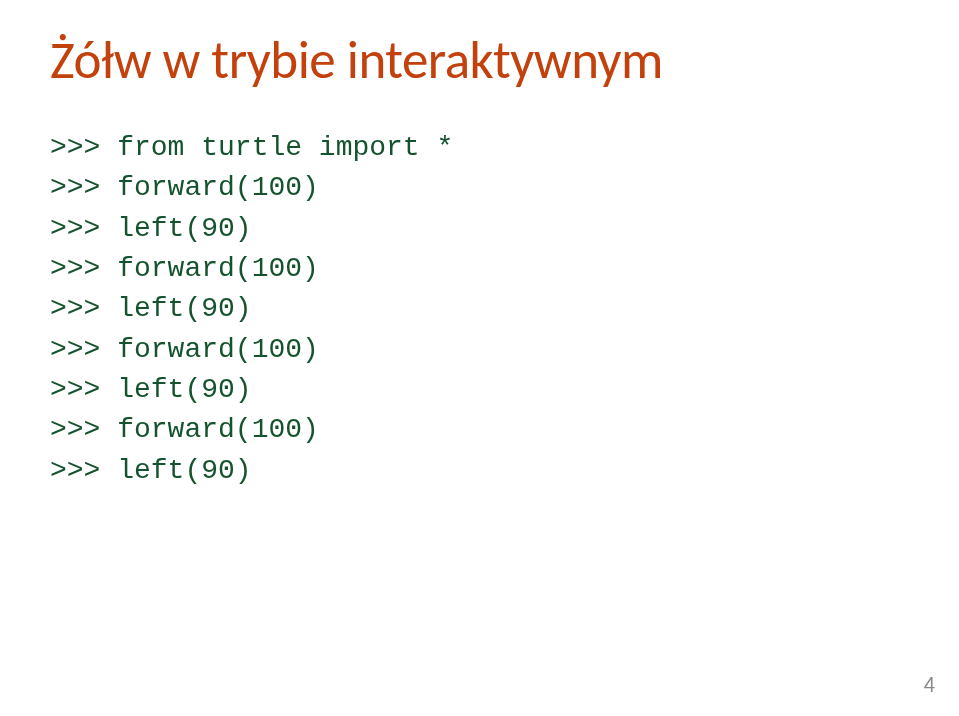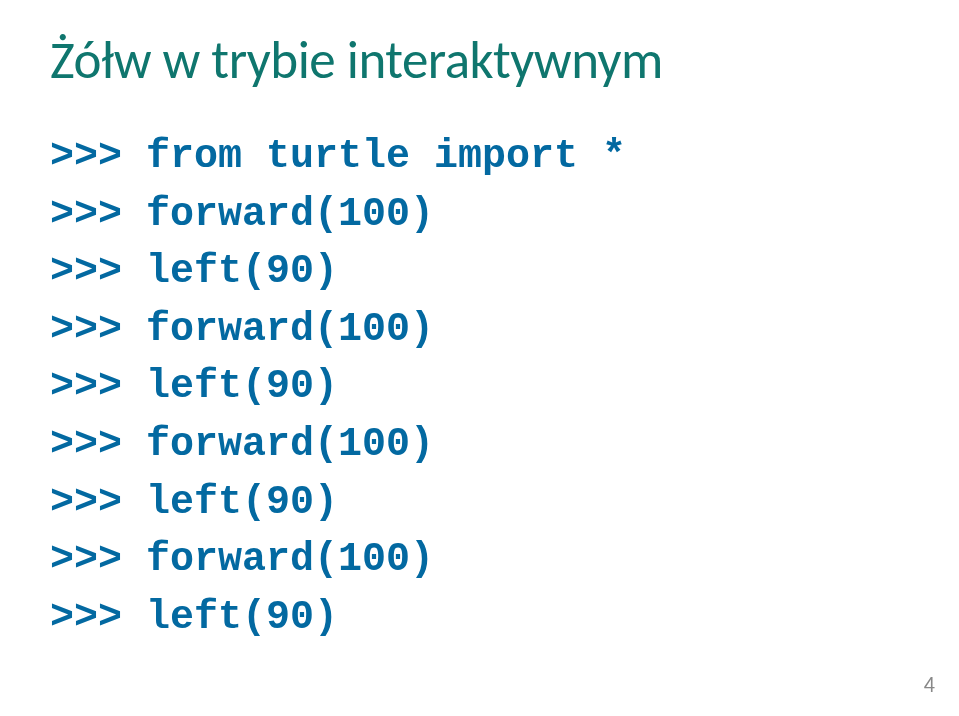--- a/index.html
+++ b/index.html
@@ -12,30 +12,30 @@
   }
   .slide {
     width: 959px;
     height: 716px;
     padding: 28px 50px 0 50px;
     position: relative;
   }
   .title {
     font-size: 53px;
     font-weight: 400;
-    color: #0f766e;
+    color: #c2410c;
     margin-bottom: 36px;
     letter-spacing: -0.5px;
   }
   .code-block {
     font-family: "Courier New", Courier, monospace;
-    font-weight: bold;
-    font-size: 40px;
+    font-weight: normal;
+    font-size: 28px;
     line-height: 1.44;
-    color: #0369a1;
+    color: #14532d;
   }
   .code-line {
     white-space: pre;
   }
   .page-num {
     position: absolute;
     bottom: 18px;
     right: 24px;
     font-size: 22px;
     color: #888;

